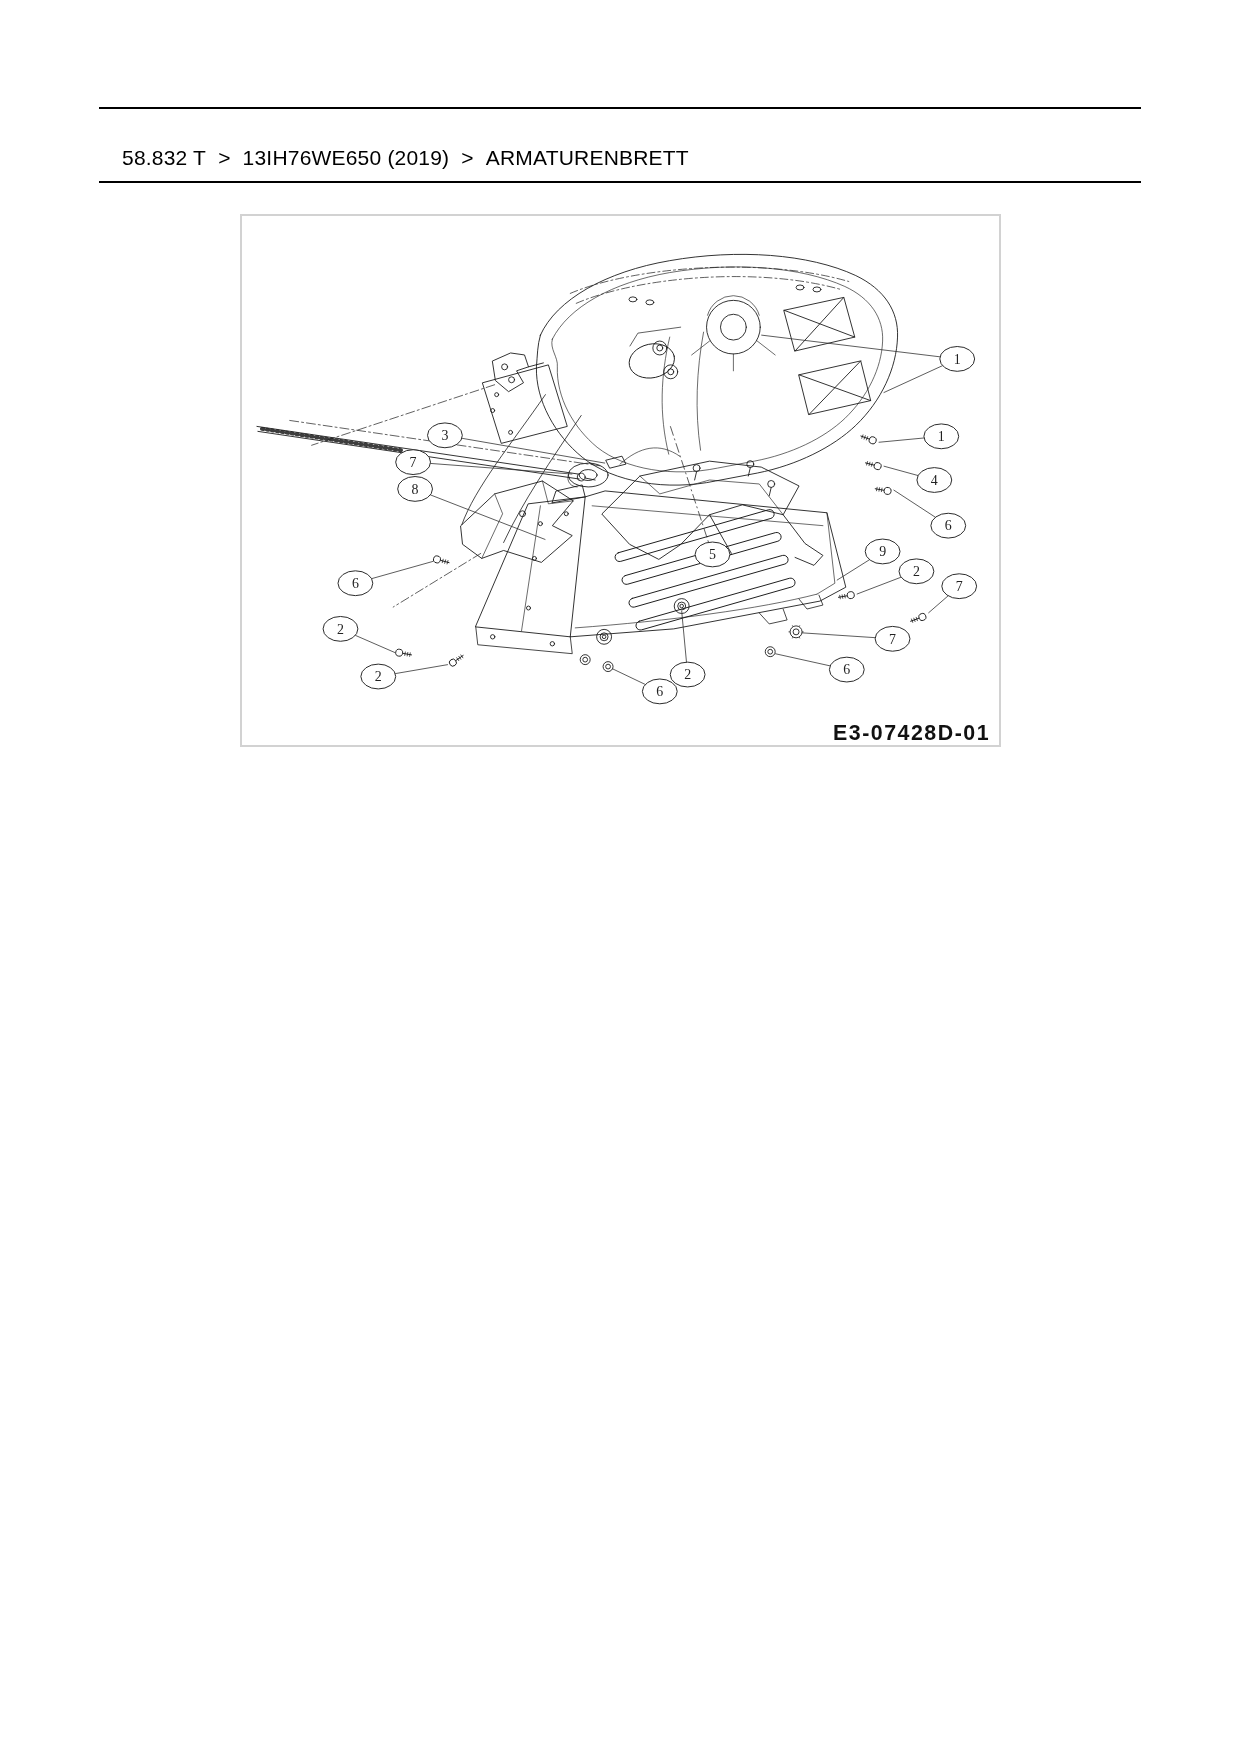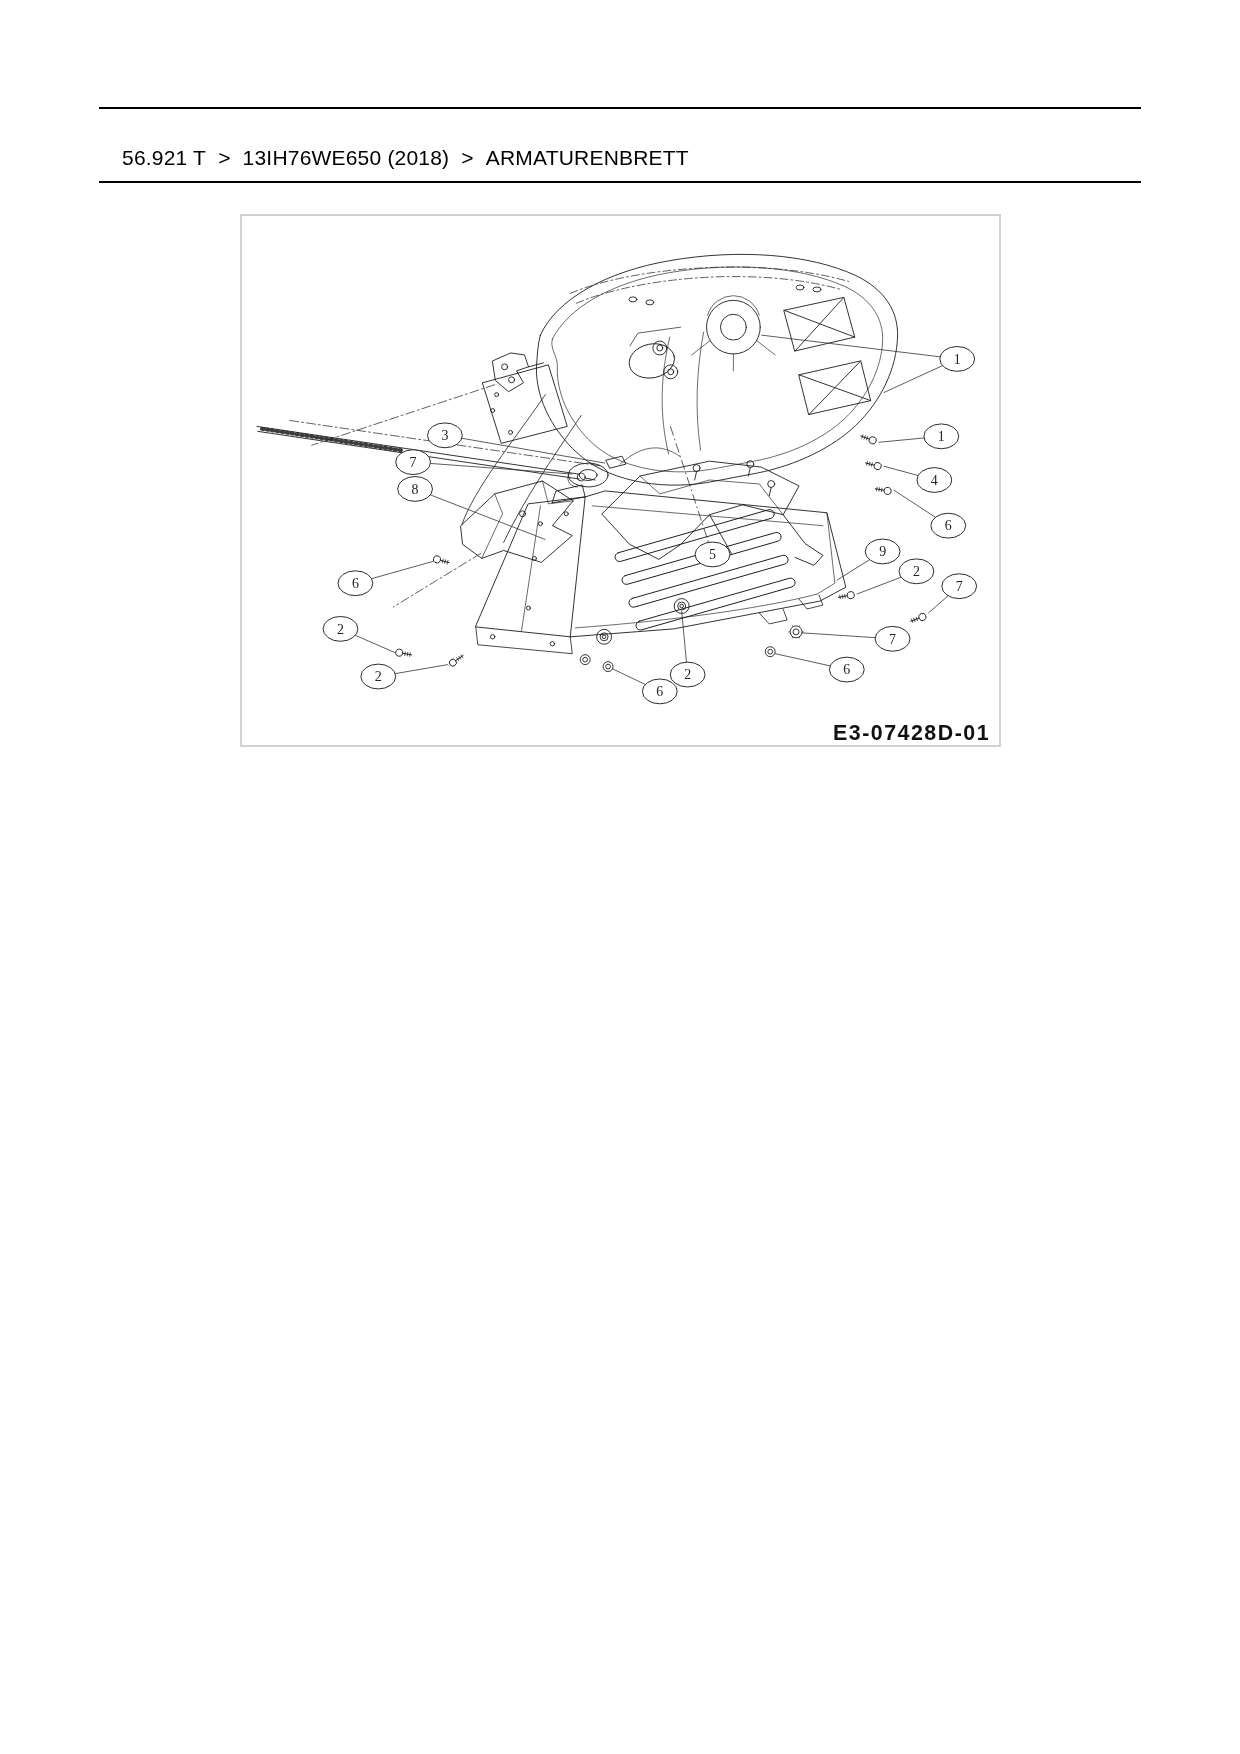--- a/index.html
+++ b/index.html
@@ -21,21 +21,21 @@
     border:2px solid #d2d2d2;box-sizing:border-box;background:#fff;
   }
   .diagram-box svg{display:block;width:100%;height:100%}
 </style>
 </head>
 <body>
 
 <div class="rule rule-top"></div>
 
 <nav class="breadcrumb">
-  <span class="crumb">56.921 T</span><span class="sep">&gt;</span><span class="crumb">13IH76WE650 (2018)</span><span class="sep">&gt;</span><span class="crumb">ARMATURENBRETT</span>
+  <span class="crumb">58.832 T</span><span class="sep">&gt;</span><span class="crumb">13IH76WE650 (2019)</span><span class="sep">&gt;</span><span class="crumb">ARMATURENBRETT</span>
 </nav>
 
 <div class="rule rule-bottom"></div>
 
 <div class="diagram-box">
   <svg id="art" viewBox="0 0 761 533" preserveAspectRatio="none">
 
     <g stroke="#1b1b1b" fill="none" stroke-width="0.9" stroke-linejoin="round" stroke-linecap="round">
 
       <g>

